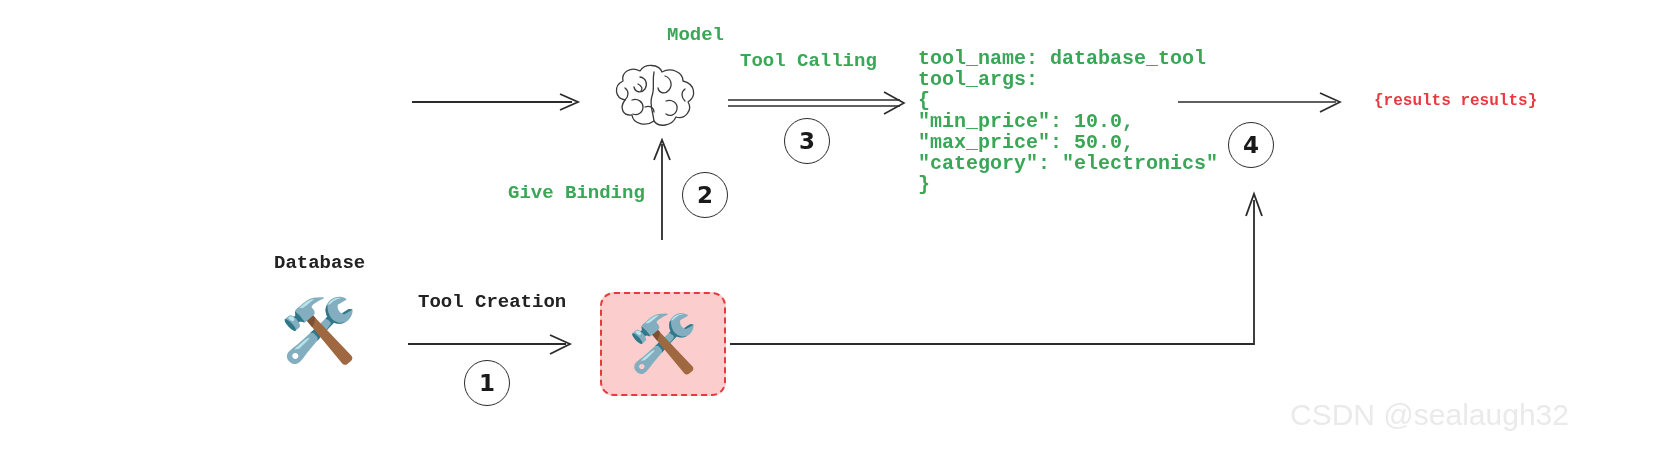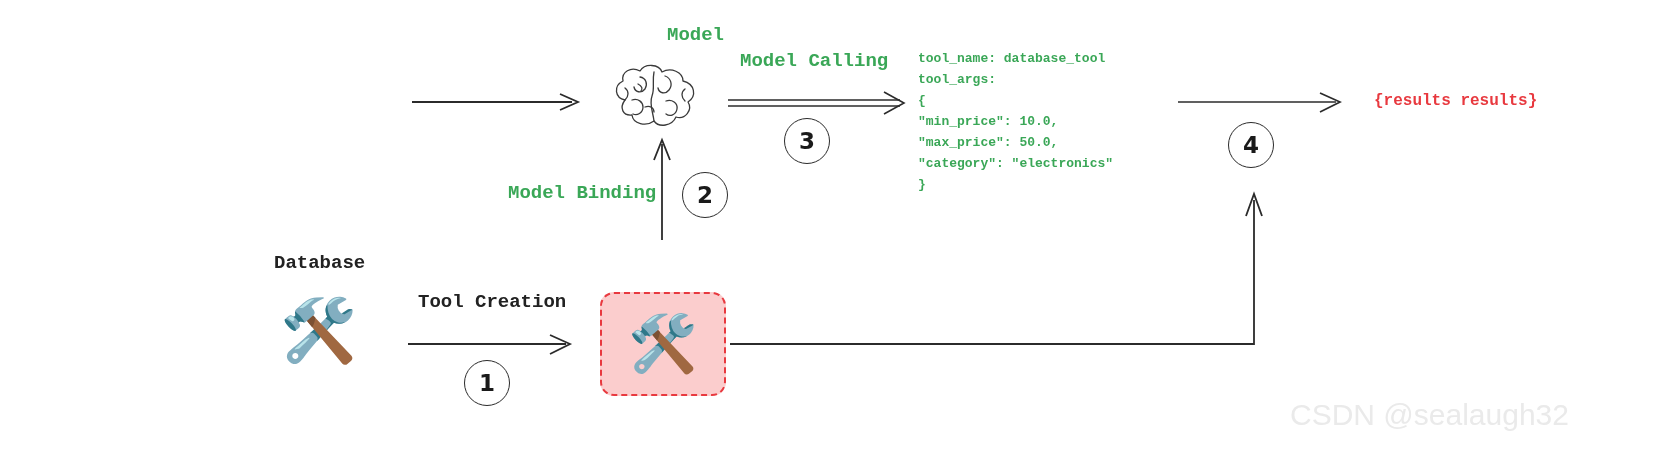--- a/index.html
+++ b/index.html
@@ -34,21 +34,21 @@
     font-size: 19px;
     font-weight: bold;
     white-space: nowrap;
   }
   .green { color: #3aa757; }
   .red   { color: #e8393f; }
   .dark  { color: #222222; }
 
   .code-block {
     font-family: "Liberation Mono", "DejaVu Sans Mono", monospace;
-    font-size: 13px;
+    font-size: 20px;
     font-weight: bold;
     color: #3aa757;
     line-height: 21px;
     white-space: pre;
   }
   .results-text {
     font-family: "Liberation Mono", "DejaVu Sans Mono", monospace;
     font-size: 16px;
     font-weight: bold;
     color: #e8393f;
@@ -126,21 +126,21 @@
       <path d="M60 16 C66 18 68 25 64 30 C60 35 54 33 53 28"></path>
       <path d="M27 40 C33 38 38 42 38 47 C38 53 32 56 28 54"></path>
       <path d="M61 41 C67 39 73 43 72 49 C71 55 65 57 61 54"></path>
       <path d="M20 28 C24 31 24 36 20 40"></path>
       <path d="M80 29 C76 32 76 37 80 41"></path>
       <path d="M40 47 C45 45 49 48 49 52"></path>
       <path d="M33 24 C37 26 38 29 36 31"></path>
     </g>
   </svg>
 
-  <div class="abs mono-label green" style="left:740px; top:50px;">Model Calling</div>
+  <div class="abs mono-label green" style="left:740px; top:50px;">Tool Calling</div>
 
   <svg class="abs" style="left:728px; top:88px;" width="190" height="30">
     <line x1="0" y1="12" x2="172" y2="12" stroke="#2b2b2b" stroke-width="1.6"></line>
     <line x1="0" y1="18" x2="172" y2="18" stroke="#2b2b2b" stroke-width="1.6"></line>
     <polyline points="156,4 176,15 156,26" fill="none" stroke="#2b2b2b" stroke-width="1.6"></polyline>
   </svg>
 
   <div class="abs step-circle" style="left:784px; top:118px;">
     <span>3</span>
   </div>
@@ -158,21 +158,21 @@
     <line x1="0" y1="14" x2="158" y2="14" stroke="#2b2b2b" stroke-width="1.7"></line>
     <polyline points="142,5 162,14 142,24" fill="none" stroke="#2b2b2b" stroke-width="1.7"></polyline>
   </svg>
 
   <div class="abs step-circle" style="left:1228px; top:122px;">
     <span>4</span>
   </div>
 
   <div class="abs results-text" style="left:1374px; top:92px;">{results results}</div>
 
-  <div class="abs mono-label green" style="left:508px; top:182px;">Model Binding</div>
+  <div class="abs mono-label green" style="left:508px; top:182px;">Give Binding</div>
 
   <svg class="abs" style="left:648px; top:132px;" width="30" height="110">
     <line x1="14" y1="108" x2="14" y2="12" stroke="#2b2b2b" stroke-width="1.8"></line>
     <polyline points="6,28 14,8 22,28" fill="none" stroke="#2b2b2b" stroke-width="1.8"></polyline>
   </svg>
 
   <div class="abs step-circle" style="left:682px; top:172px;">
     <span>2</span>
   </div>
 

